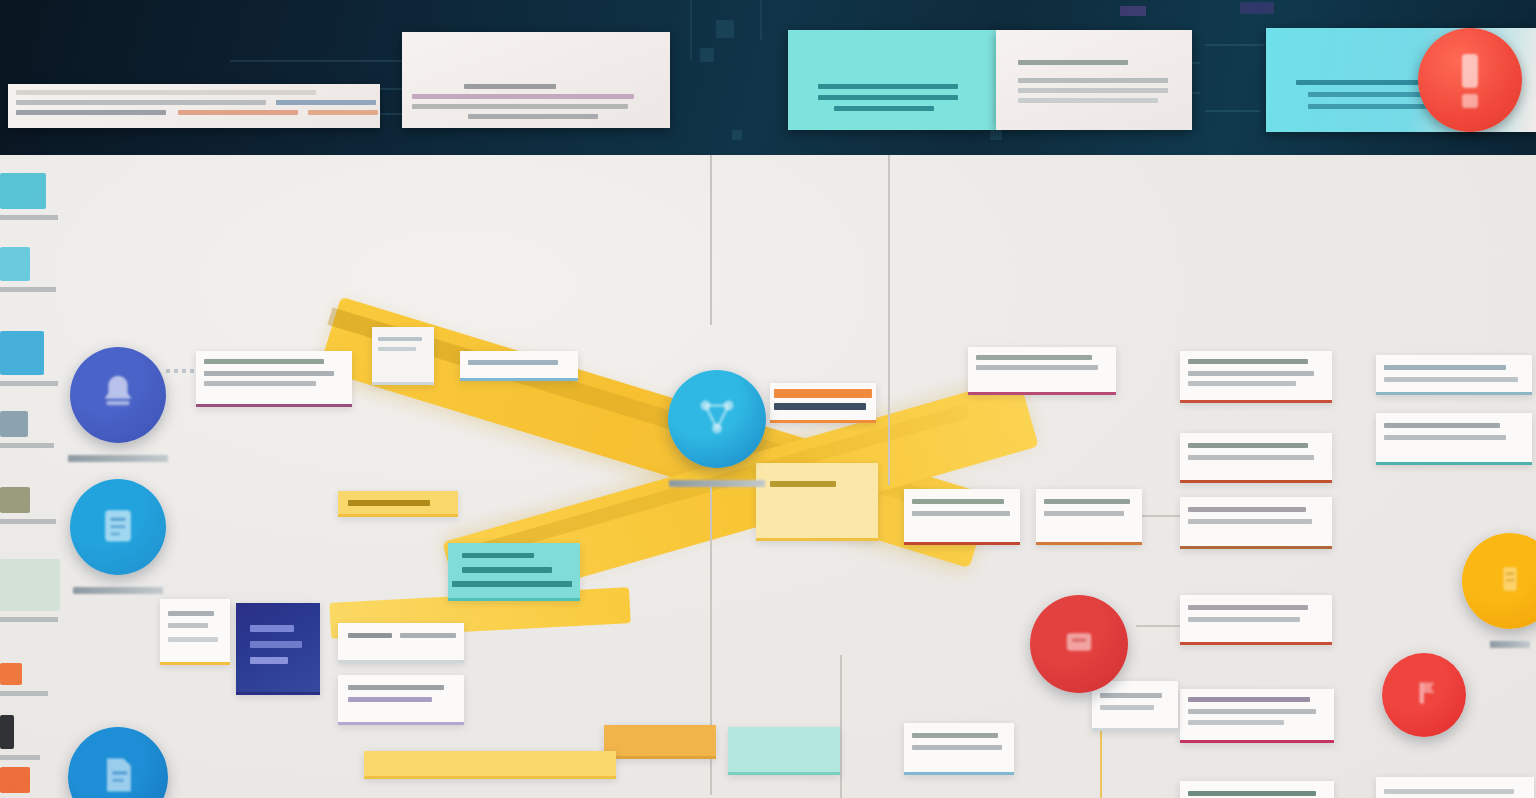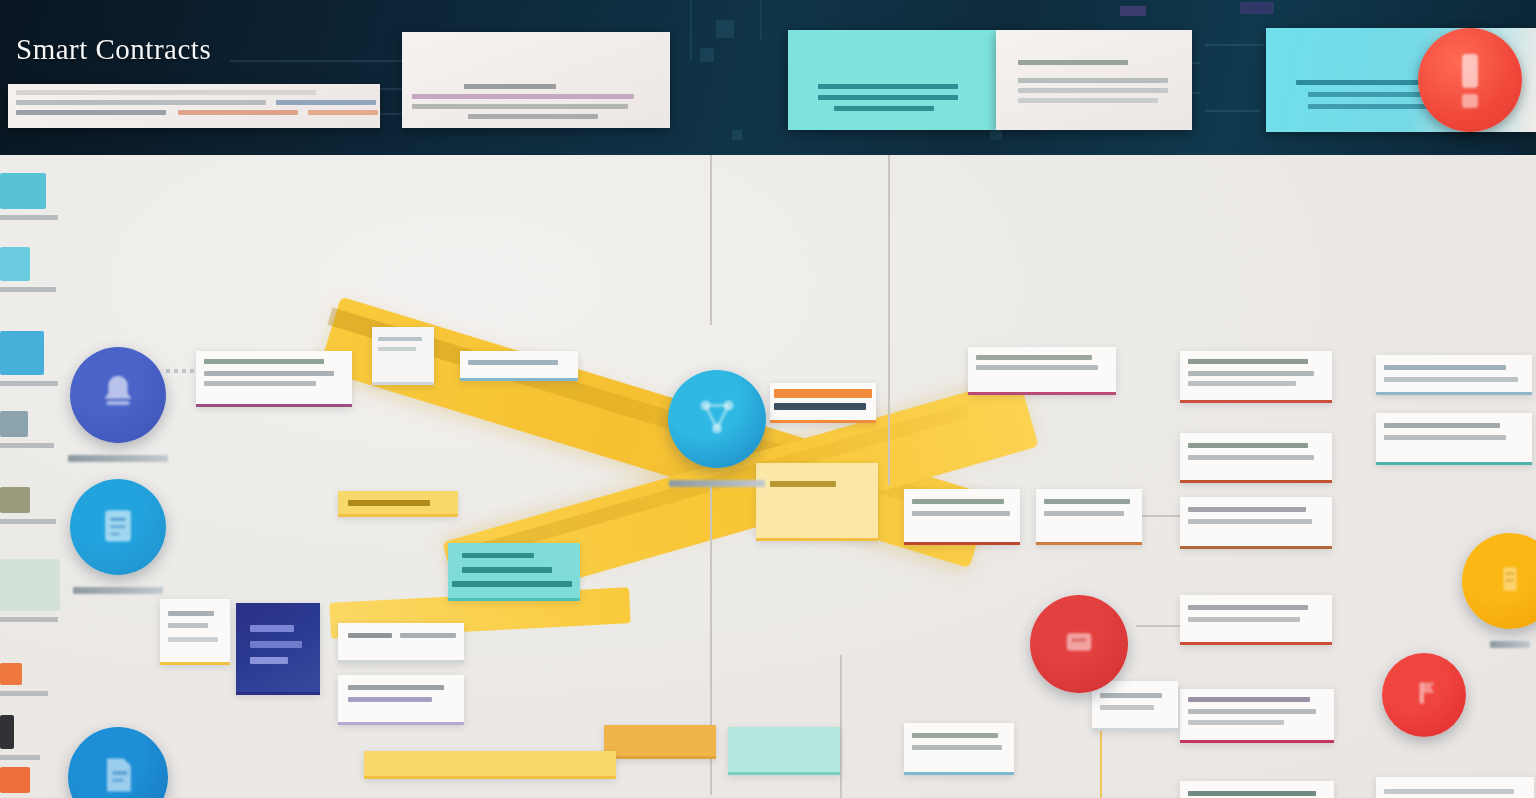--- a/index.html
+++ b/index.html
@@ -94,21 +94,20 @@
   <div class="grid-line" style="left:1205px; top:110px; width:55px;"></div>
   <div class="grid-vline" style="left:690px;  top:0px;   height:60px;"></div>
   <div class="grid-vline" style="left:760px;  top:0px;   height:40px;"></div>
   <div class="grid-blk" style="left:716px;  top:20px;  width:18px; height:18px;"></div>
   <div class="grid-blk" style="left:700px;  top:48px;  width:14px; height:14px;"></div>
   <div class="grid-blk" style="left:732px;  top:130px; width:10px; height:10px;"></div>
   <div class="grid-blk" style="left:1120px; top:6px;   width:26px; height:10px; background:rgba(150,80,190,0.35);"></div>
   <div class="grid-blk" style="left:1240px; top:2px;   width:34px; height:12px; background:rgba(120,60,170,0.30);"></div>
   <div class="grid-blk" style="left:990px;  top:130px; width:12px; height:10px;"></div>
 
-  <div id="title">Smart Contracts</div>
 
   <div id="header-cards">
       <div class="hcard light" style="left: 8px; top: 84px; width: 372px; height: 44px;">
         <div class="ln" style="left: 8px; top: 6px; width: 300px; height: 5px; background: rgb(215, 212, 208);"></div>
         <div class="ln" style="left: 8px; top: 16px; width: 250px; height: 5px; background: rgb(185, 188, 191);"></div>
         <div class="ln" style="left: 268px; top: 16px; width: 100px; height: 5px; background: rgb(143, 166, 189);"></div>
         <div class="ln" style="left: 8px; top: 26px; width: 150px; height: 5px; background: rgb(154, 160, 166);"></div>
         <div class="ln" style="left: 170px; top: 26px; width: 120px; height: 5px; background: rgb(224, 163, 137);"></div>
         <div class="ln" style="left: 300px; top: 26px; width: 70px; height: 5px; background: rgb(227, 169, 141);"></div>
       </div>

